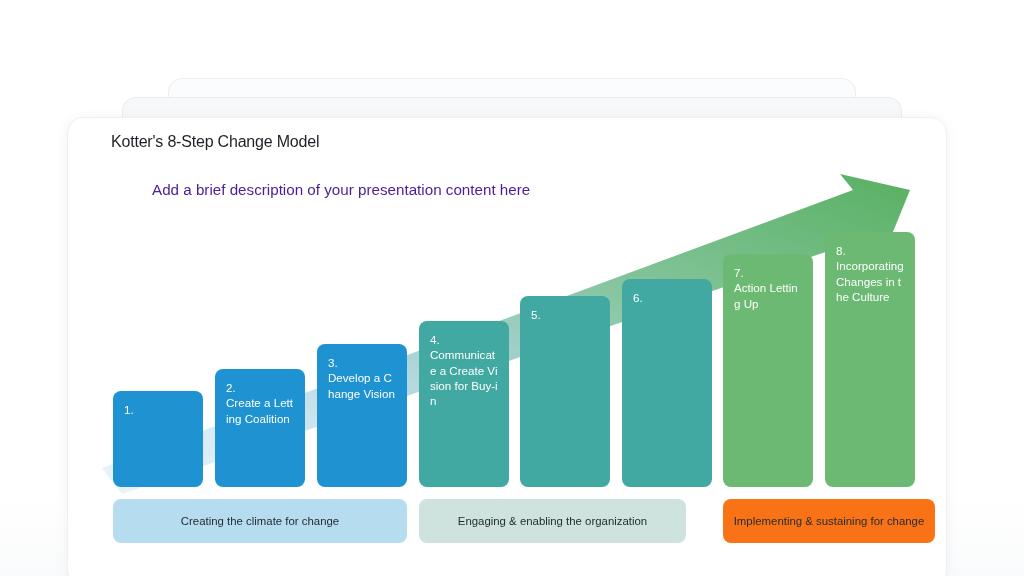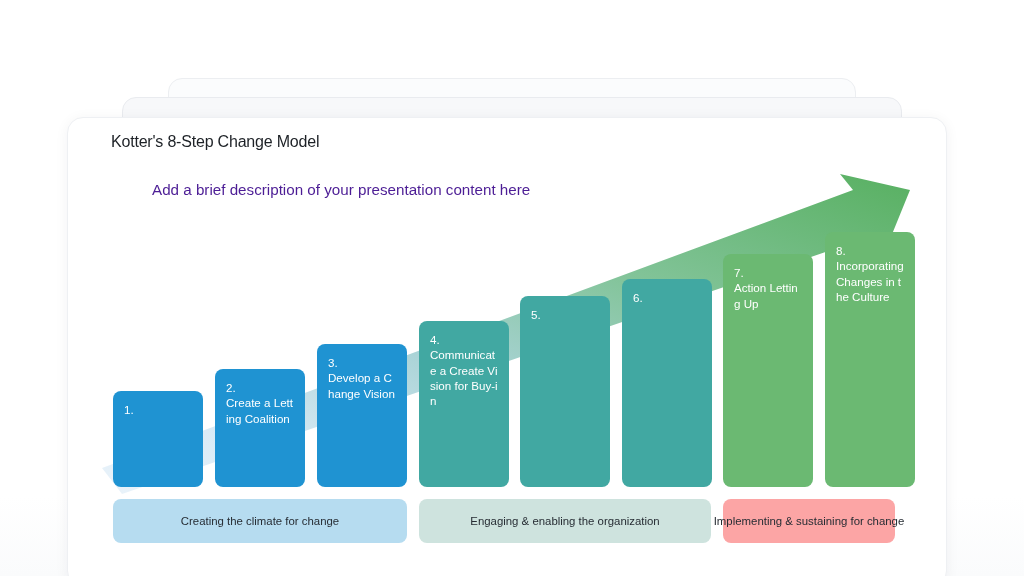--- a/index.html
+++ b/index.html
@@ -220,22 +220,22 @@
         <div class="step-num">8.</div>
         <div class="step-label">Incorporating Changes in the Culture</div>
       </div>
 
     </div>
 
     <div class="phase-bar" style="left:45px; top:381px; width:294px; background:#b6dcf0;">
       <span class="phase-label">Creating the climate for change</span>
     </div>
 
-    <div class="phase-bar" style="left:351px; top:381px; width:292px; background:#cee3de;">
+    <div class="phase-bar" style="left:351px; top:381px; width:267px; background:#cee3de;">
       <span class="phase-label">Engaging &amp; enabling the organization</span>
     </div>
 
-    <div class="phase-bar" style="left:655px; top:381px; width:172px; background:#fca5a5;">
+    <div class="phase-bar" style="left:655px; top:381px; width:212px; background:#f97316;">
       <span class="phase-label">Implementing &amp; sustaining for change</span>
     </div>
 
   </div>
 </div>
 
 </body></html>

